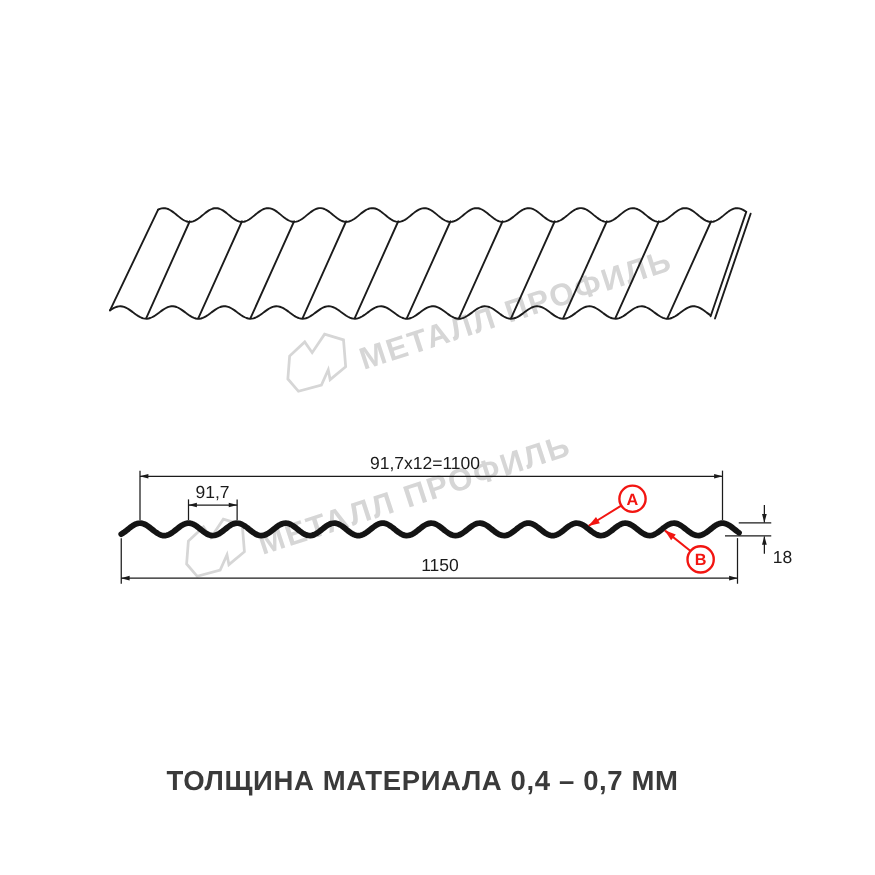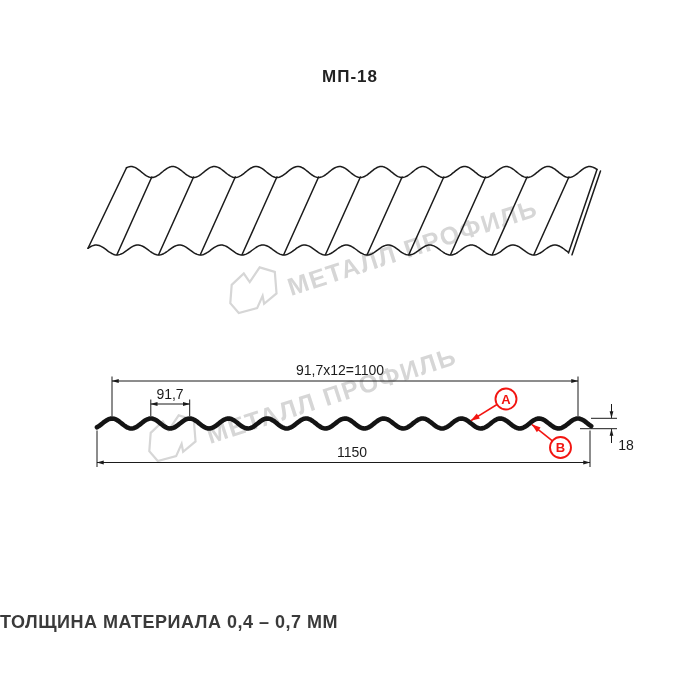--- a/index.html
+++ b/index.html
@@ -20,40 +20,39 @@
   .hdr{position:absolute;left:0;top:56px;width:700px;text-align:center;}
   .title{
     font-size:37px;font-weight:bold;letter-spacing:1.5px;
     color:var(--title);line-height:1.0;
   }
   .subtitle{
     margin-top:11px;font-size:17px;font-weight:bold;letter-spacing:1px;
     color:#222222;
   }
   .ftr{
-    position:absolute;left:0;top:612px;width:676px;text-align:left;
-    font-size:18px;font-weight:bold;letter-spacing:0.5px;color:var(--text);
+    position:absolute;left:0;top:612px;width:676px;text-align:center;
+    font-size:22px;font-weight:bold;letter-spacing:0.5px;color:var(--text);
   }
   svg.fig{position:absolute;left:0;top:0;}
   
   .wm-stroke{fill:none;stroke:var(--wm);stroke-width:2.2;stroke-linejoin:miter;}
   .wm-text{fill:var(--wm);font-size:25px;font-weight:bold;letter-spacing:1.5px;}
   .sheet{fill:none;stroke:var(--line);stroke-width:1.5;stroke-linecap:round;stroke-linejoin:round;}
   .xwave{fill:none;stroke:#141414;stroke-width:4.6;stroke-linecap:round;stroke-linejoin:round;}
   .dim{stroke:var(--line);stroke-width:1;fill:none;}
   .dimtext{fill:var(--line);font-size:14px;text-anchor:middle;}
   .red-ln{stroke:var(--accent);stroke-width:1.6;fill:none;}
   .red-circ{stroke:var(--accent);stroke-width:1.9;fill:none;}
   .red-letter{fill:var(--accent);font-size:13px;font-weight:bold;text-anchor:middle;}
 </style>
 </head>
 <body>
 
 <div class="hdr">
-  <div class="subtitle">МП-18</div>
 </div>
 
 <svg class="fig" width="700" height="700" viewBox="0 0 700 700">
   <defs>
     <marker id="ad" viewBox="0 0 10 10" refX="9.6" refY="5" markerWidth="10" markerHeight="7" orient="auto-start-reverse" markerUnits="userSpaceOnUse">
       <path d="M0 2.3 L10 5 L0 7.7 Z" fill="#1b1b1b"></path>
     </marker>
     <marker id="ar" viewBox="0 0 10 10" refX="9.6" refY="5" markerWidth="11" markerHeight="9" orient="auto-start-reverse" markerUnits="userSpaceOnUse">
       <path d="M0 1.7 L10 5 L0 8.3 Z" fill="#f21511"></path>
     </marker>

